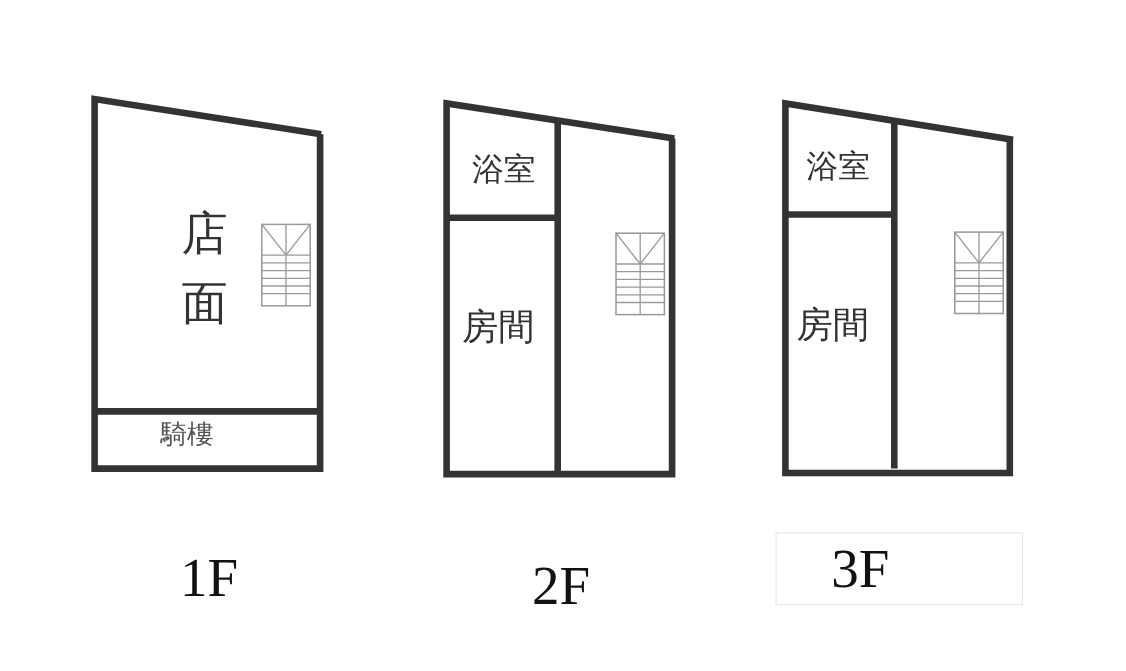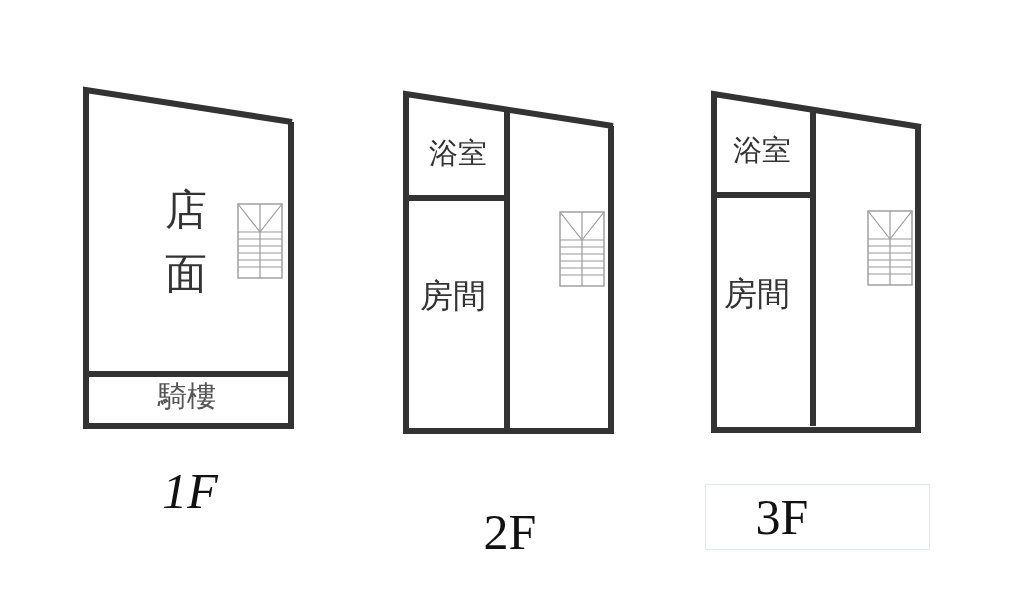--- a/index.html
+++ b/index.html
@@ -1,19 +1,19 @@
 <!DOCTYPE html>
 <html><head>
 <meta charset="utf-8">
 <style>
   html, body { margin:0; padding:0; background:#ffffff; }
   body { width:1024px; height:610px; position:relative; overflow:hidden;
          font-family:"DejaVu Sans", sans-serif; }
   svg.plan { position:absolute; left:0; top:0; }
-  .room-label { position:absolute; color:#333333; font-family:Liberation Mono, monospace;
+  .room-label { position:absolute; color:#333333; font-family:Liberation Serif, serif;
                 white-space:nowrap; line-height:1; }
   .floor-label { position:absolute; font-family:"Liberation Serif", "DejaVu Serif", serif;
                  font-size:50px; color:#111111; line-height:1; text-align:center; }
   .floor-label-box { position:absolute; border:1px solid #e3e7ee; background:#ffffff; }
 </style>
 </head>
 <body>
 
 <svg class="plan" width="1024" height="610" viewBox="0 0 1024 610">
   <defs>
@@ -48,24 +48,24 @@
   <g>
     <polyline points="921,127 714,94 714,430 918,430 918,127" fill="none" stroke="#333333" stroke-width="6" stroke-linejoin="miter"></polyline>
     <line x1="813" y1="110" x2="813" y2="426" stroke="#333333" stroke-width="6"></line>
     <line x1="714" y1="195" x2="813" y2="195" stroke="#333333" stroke-width="6"></line>
     <use href="#stairs" x="868" y="211"></use>
   </g>
 </svg>
 
 <div class="room-label" style="left:165px; top:192px; font-size:42px;">店</div>
 <div class="room-label" style="left:165px; top:256px; font-size:42px;">面</div>
-<div class="room-label" style="left:158px; top:384px; font-size:29px; color:#555555;">騎樓</div>
+<div class="room-label" style="left:146px; top:384px; font-size:24px; color:#555555;">騎樓</div>
 
 <div class="room-label" style="left:429px; top:141px; font-size:29px;">浴室</div>
 <div class="room-label" style="left:420px; top:282px; font-size:33px;">房間</div>
 
 <div class="room-label" style="left:733px; top:138px; font-size:29px;">浴室</div>
 <div class="room-label" style="left:724px; top:280px; font-size:33px;">房間</div>
 
-<div class="floor-label" style="left:140px; top:466px; width:100px;font-style:italic;">1F</div>
+<div class="floor-label" style="left:140px; top:500px; width:100px;">1F</div>
 <div class="floor-label" style="left:460px; top:507px; width:100px;">2F</div>
 <div class="floor-label-box" style="left:705px; top:484px; width:223px; height:64px;"></div>
 <div class="floor-label" style="left:732px; top:492px; width:100px;">3F</div>
 
 </body></html>

